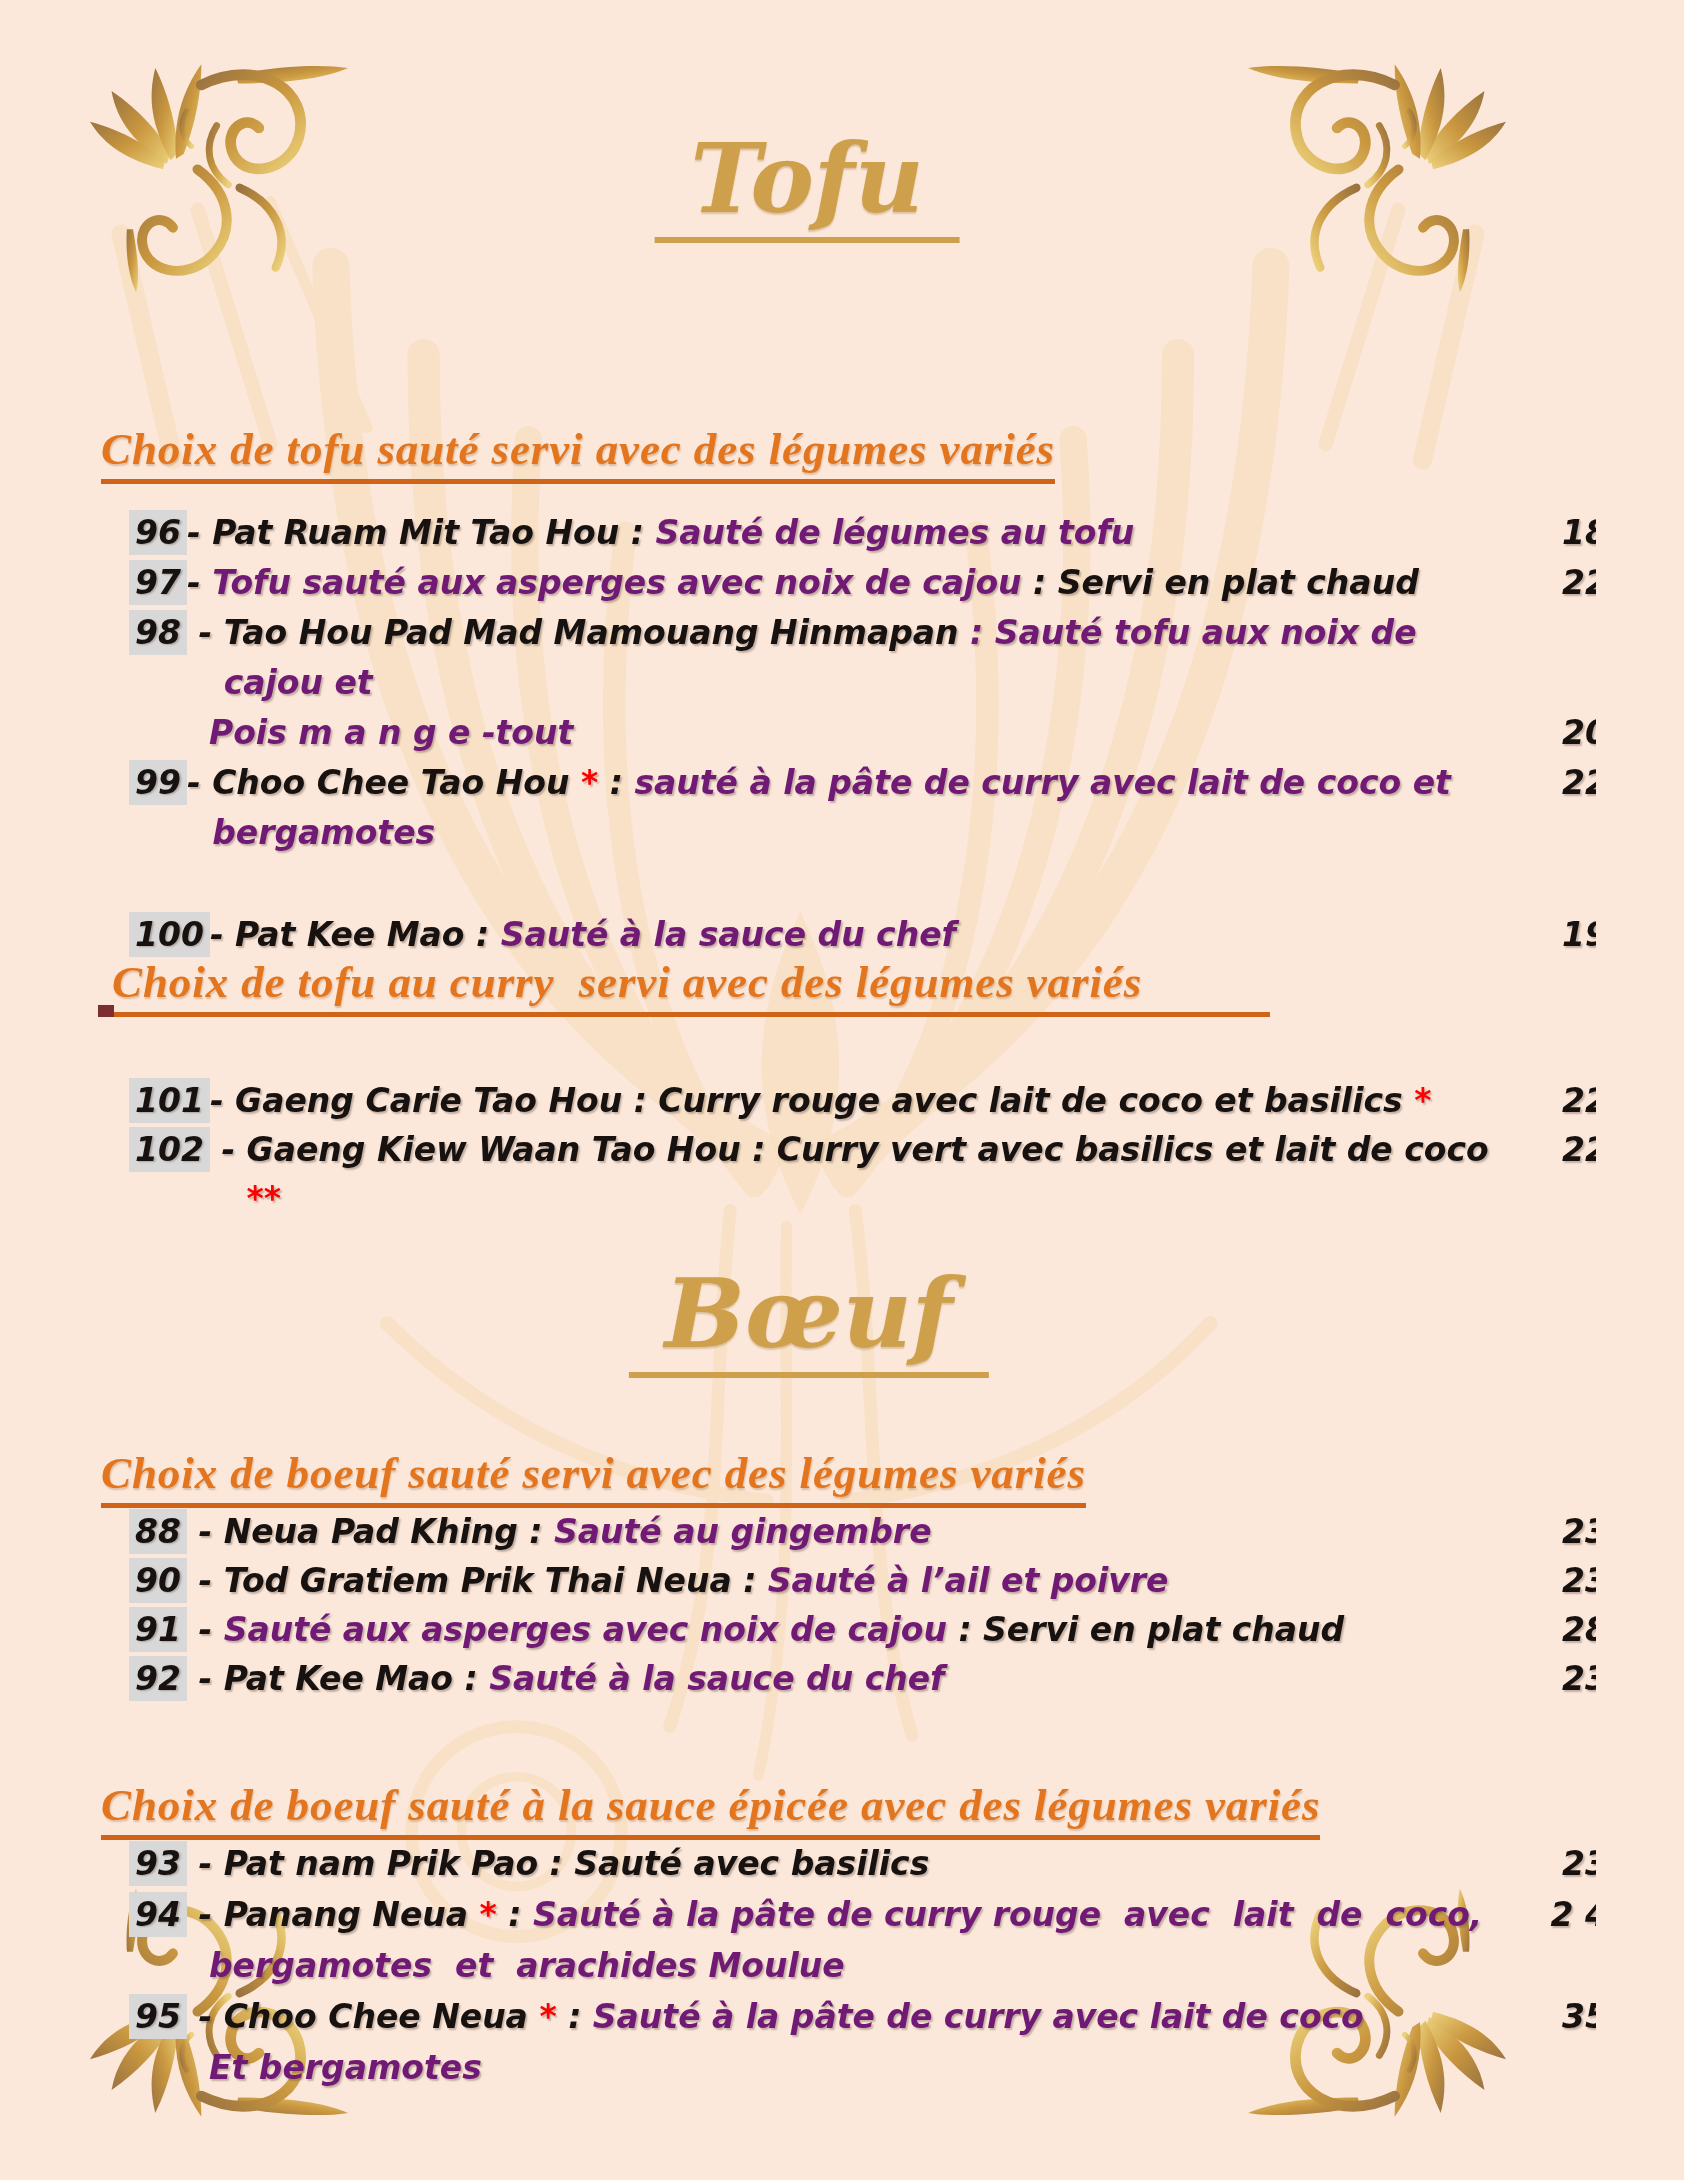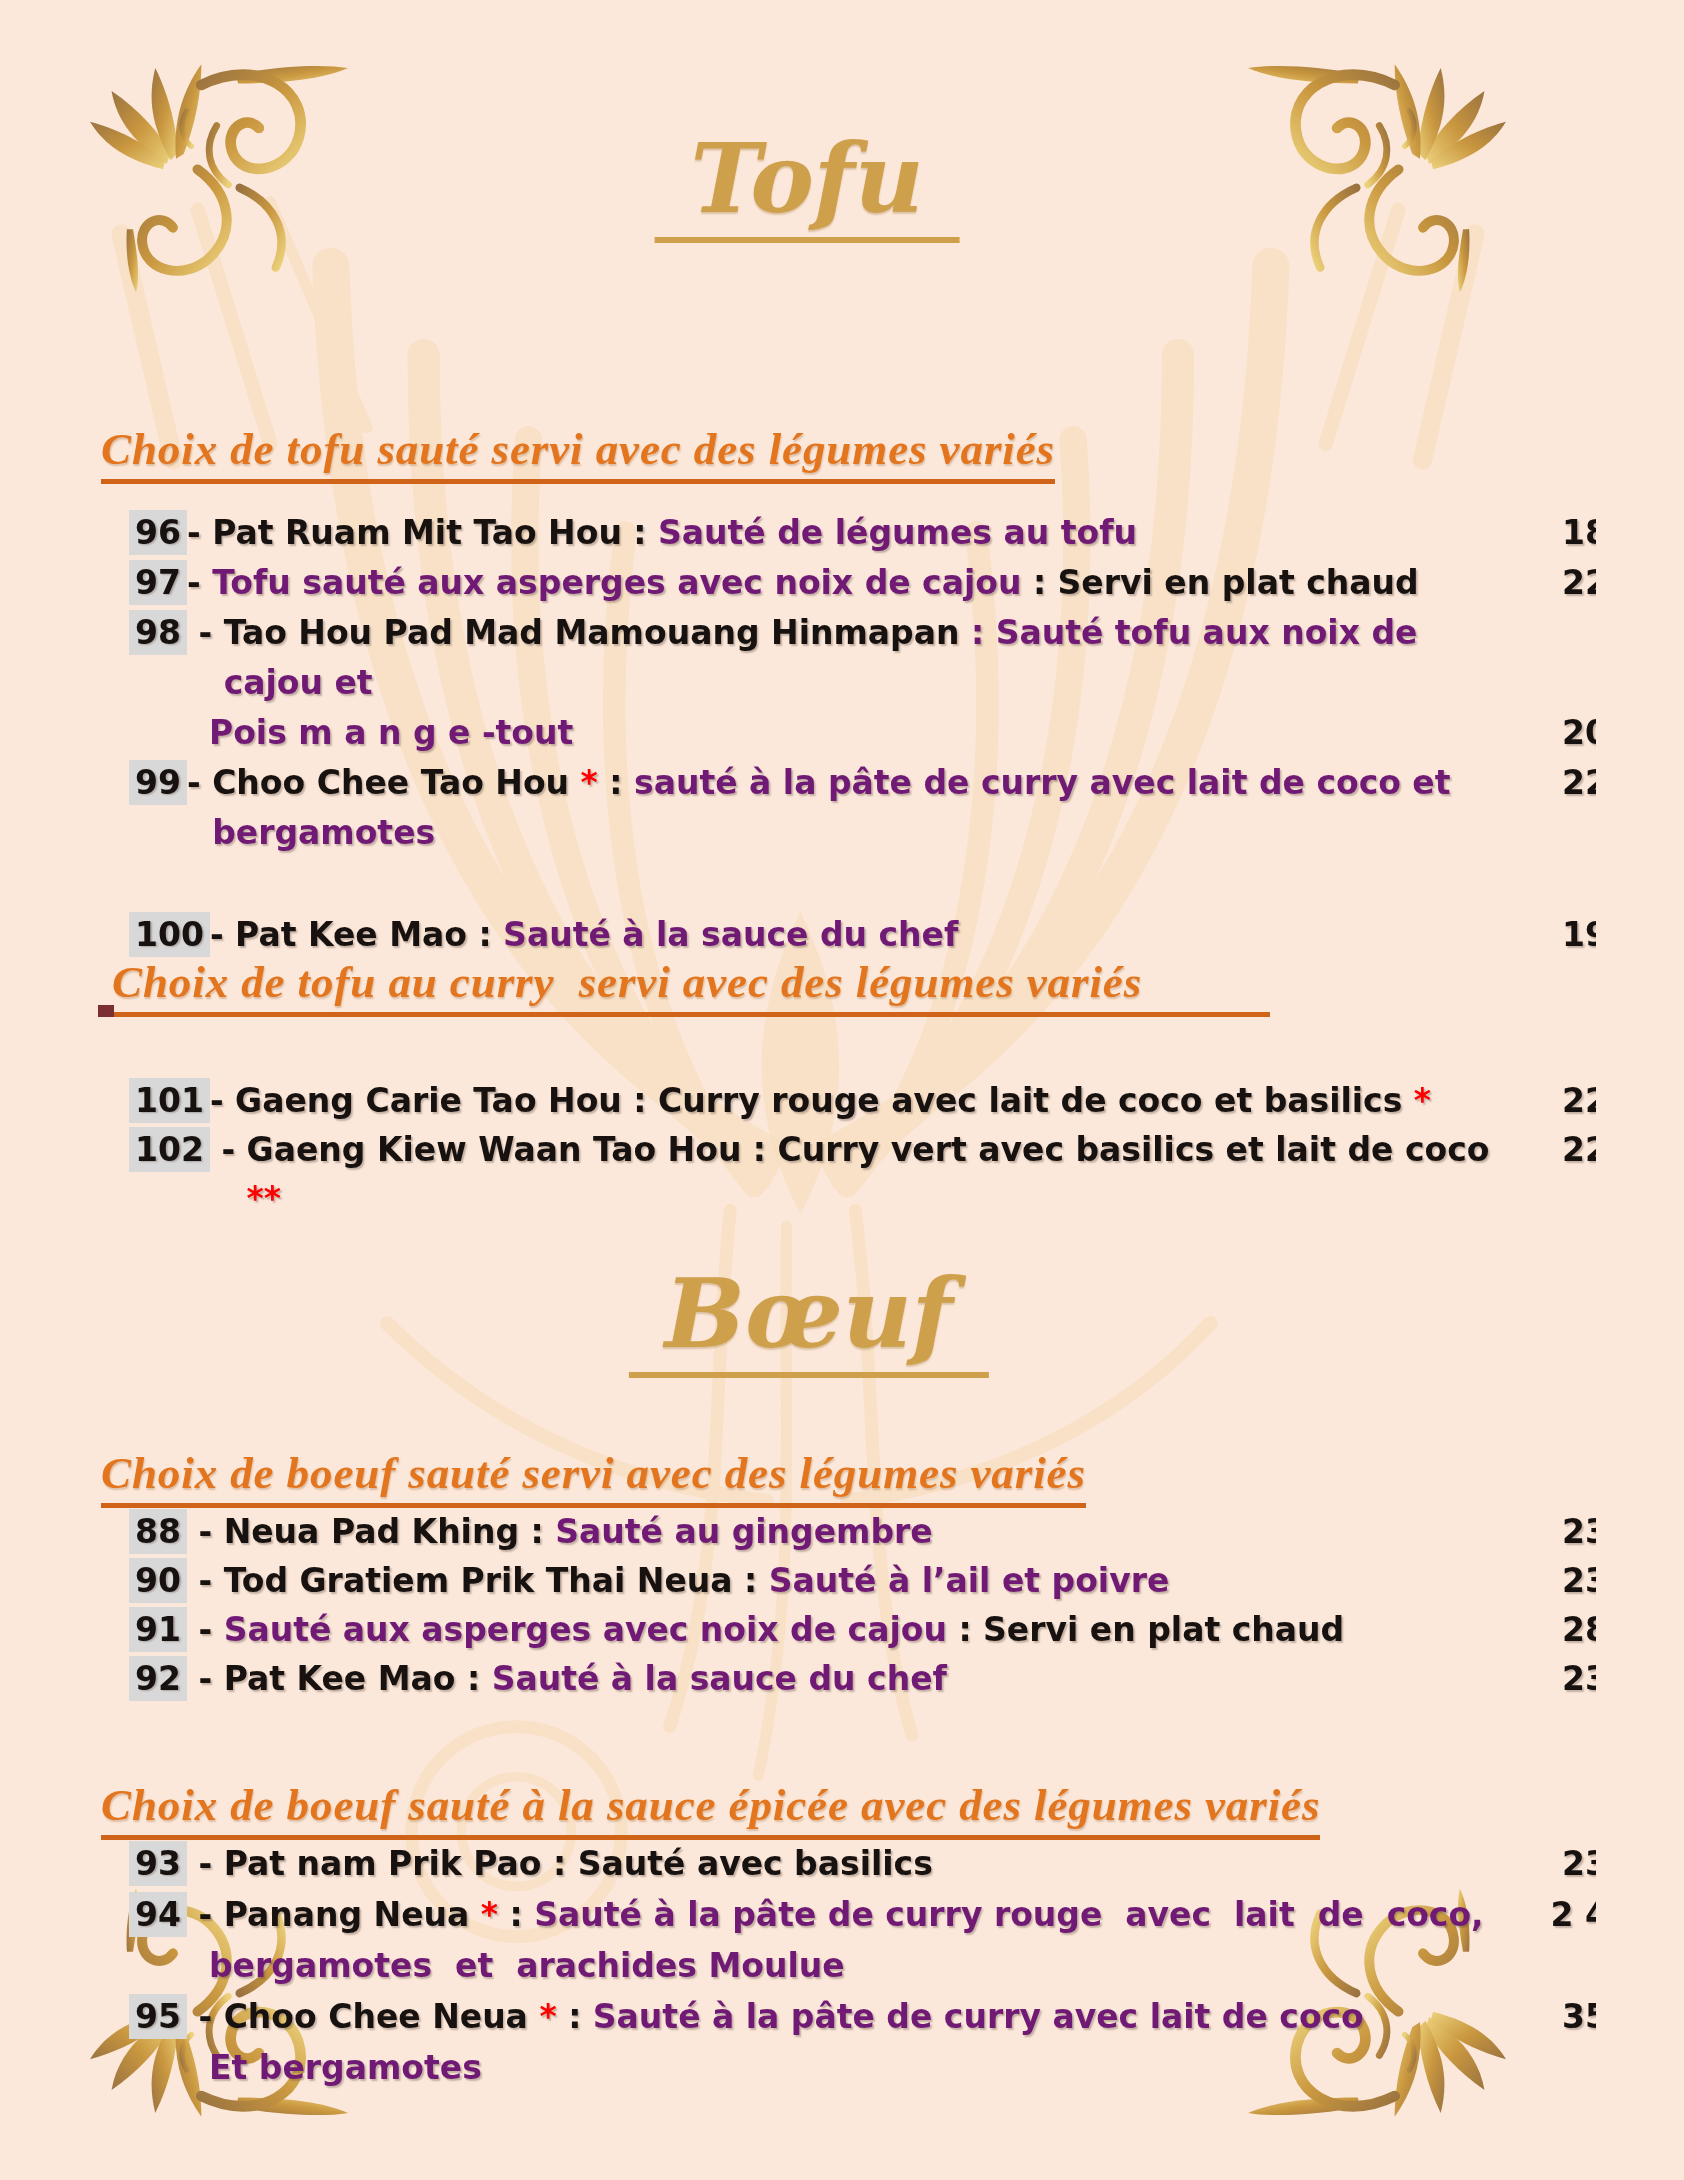--- a/index.html
+++ b/index.html
@@ -25,21 +25,21 @@
     font-size:45px;line-height:1.15;color:#e2751d;letter-spacing:0.9px;
     padding-bottom:3px;border-bottom:5.1px solid #cf6317;
     text-shadow:0.9px 1.7px 1.7px rgba(150,90,40,.30);white-space:pre;}
   #h1{left:101px;top:424px;}
   #h2{left:112px;top:957px;padding-right:128px;}
   #h2::before{content:"";position:absolute;left:-13.6px;bottom:-5.1px;width:15.3px;height:12px;background:#7c2f30;}
   #h3{left:101px;top:1448px;font-style:italic;}
   #h4{left:101px;top:1780px;}
 
   .items{position:absolute;left:129px;width:1479px;
-    font-weight:700;font-size:33px;color:#17120f;
+    font-weight:700;font-style:italic;font-size:33px;color:#17120f;
     text-shadow:1.7px 1.7px 1.7px rgba(90,70,60,.35);}
   #g1{top:508px;--lh:50px;}
   #g2{top:1076px;--lh:49px;}
   #g3{top:1507px;--lh:49px;}
   #g4{top:1838px;--lh:51px;}
   .row{display:flex;align-items:baseline;line-height:var(--lh);}
   .row.gap{margin-top:52px;}
   .row.cont{padding-left:80px;}
   .numwrap{white-space:pre;}
   .num{background:#d8d8d8;padding:2.6px 6px;}

